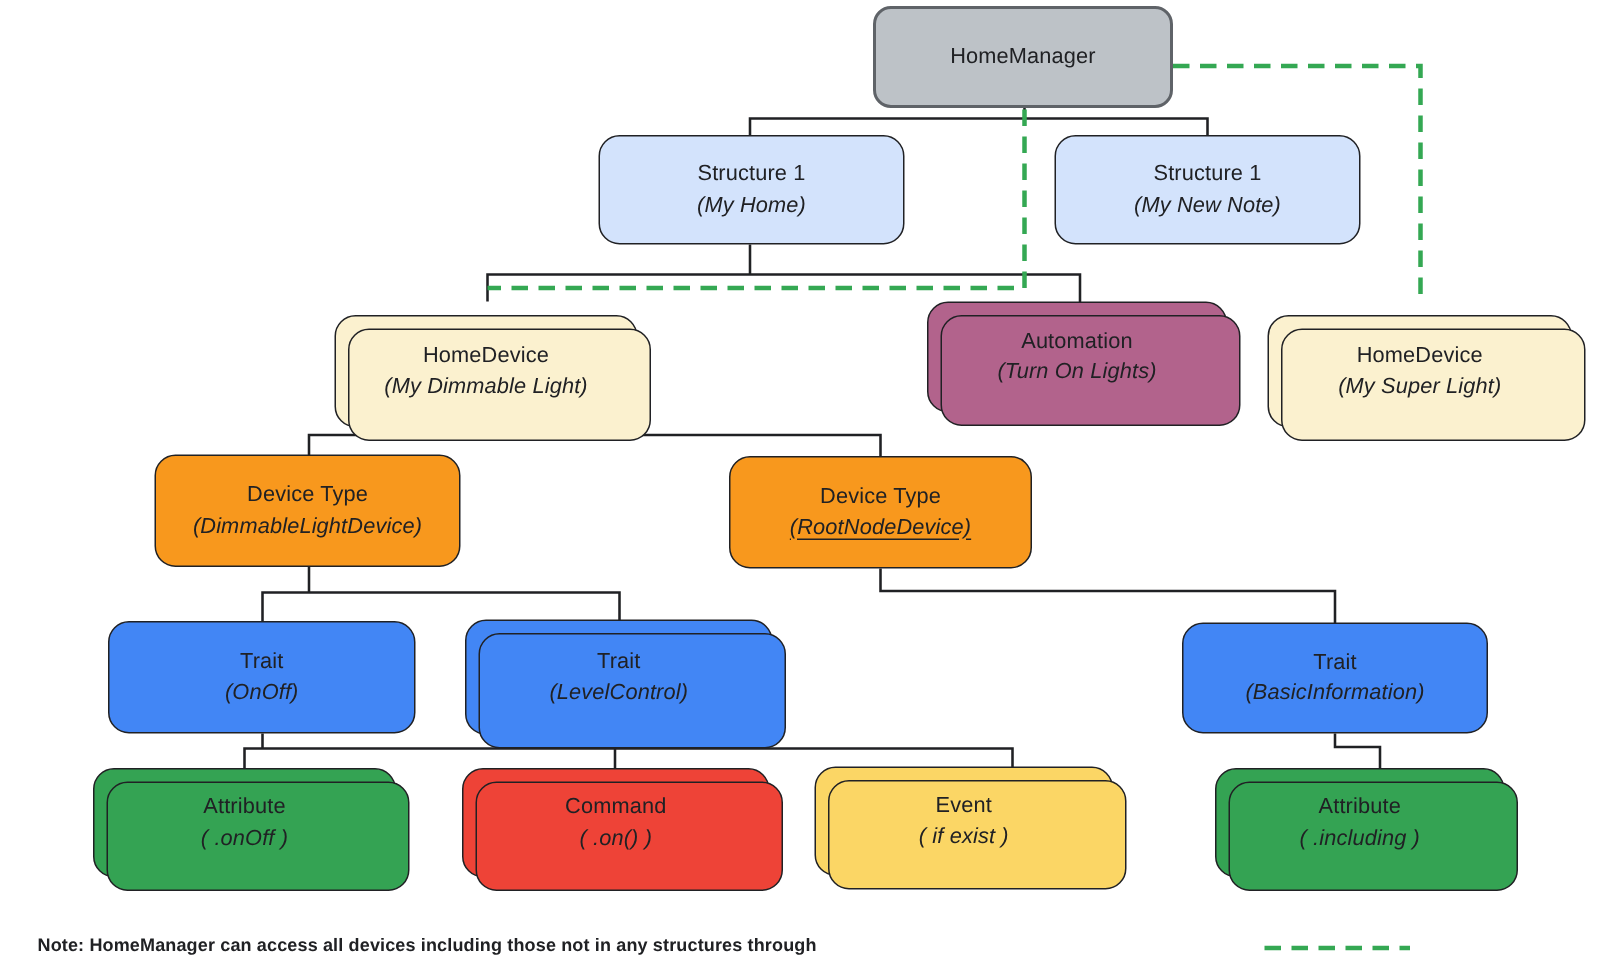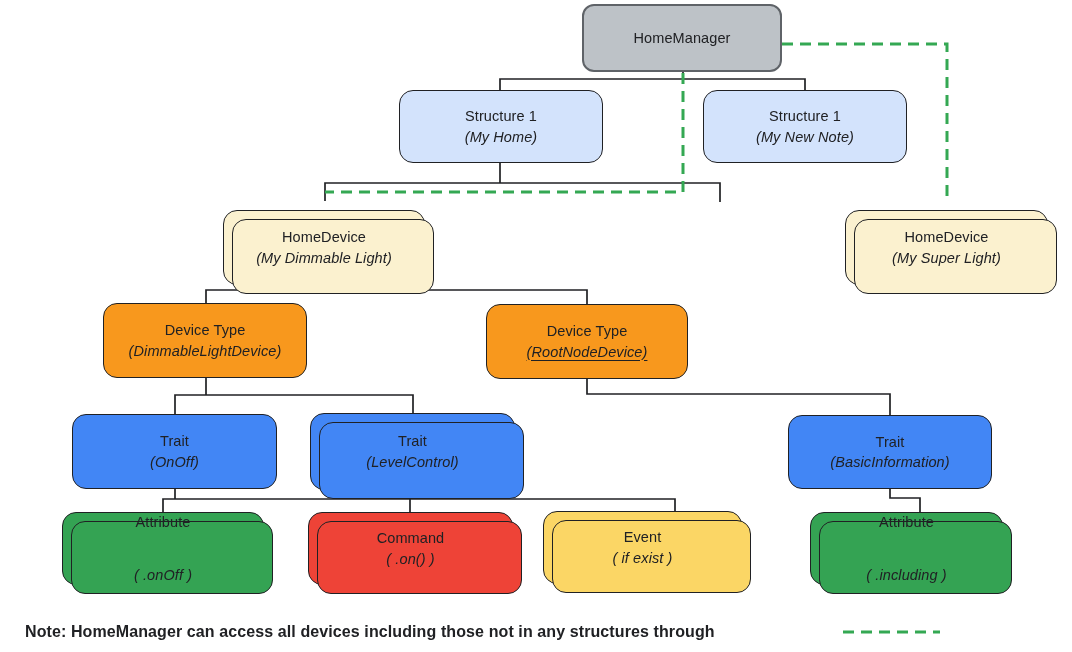--- a/index.html
+++ b/index.html
@@ -26,34 +26,34 @@
     width:100%;height:100%;
     background:inherit;border:inherit;border-radius:inherit;
     z-index:-1;
   }
   .fill-gray{background:var(--manager_gray);border-color:var(--manager_border);border-width:2px;border-radius:12px;}
   .fill-structure{background:var(--structure_blue);}
   .fill-cream{background:var(--device_cream);margin-top:10px;}
   .fill-mauve{background:var(--automation_mauve);}
   .fill-orange{background:var(--devicetype_orange);}
   .fill-blue{background:var(--trait_blue);}
-  .fill-green{background:var(--attribute_green);justify-content:space-between;}
+  .fill-green{background:var(--attribute_green);}
   .fill-red{background:var(--command_red);}
   .fill-yellow{background:var(--event_yellow);}
   .wavy{
     text-decoration-line:underline;
     text-decoration-style:wavy;
     text-decoration-color:rgba(234,67,53,.45);
     text-decoration-thickness:1px;
     text-underline-offset:3px;
     text-decoration:underline;
   }
   .note{
     position:absolute;left:25px;top:623px;z-index:1;
-    font-size:16px;font-weight:bold;color:#202124;letter-spacing:.1px;
+    font-size:12px;font-weight:bold;color:#202124;letter-spacing:.1px;
   }
 </style>
 </head>
 <body>
 
 <div id="stage">
 
   <svg class="wires" width="1072" height="652" viewBox="0 0 1072 652">
 
     <g stroke="var(--connector_black)" stroke-width="1.7" fill="none">
@@ -85,20 +85,24 @@
   <div class="node fill-structure" style="left:703px;top:90px;width:204px;height:73px">
     <div class="label">Structure 1</div>
     <div class="sublabel">(My New Note)</div>
   </div>
 
   <div class="node fill-cream stacked" style="left:223px;top:200px;width:202px;height:75px">
     <div class="label">HomeDevice</div>
     <div class="sublabel">(My Dimmable Light)</div>
   </div>
 
+  <div class="node fill-mauve stacked" style="left:618px;top:201px;width:200px;height:74px">
+    <div class="label">Automation</div>
+    <div class="sublabel">(Turn On Lights)</div>
+  </div>
 
   <div class="node fill-cream stacked" style="left:845px;top:200px;width:203px;height:75px">
     <div class="label">HomeDevice</div>
     <div class="sublabel">(My Super Light)</div>
   </div>
 
   <div class="node fill-orange" style="left:103px;top:303px;width:204px;height:75px">
     <div class="label">Device Type</div>
     <div class="sublabel">(DimmableLightDevice)</div>
   </div>

